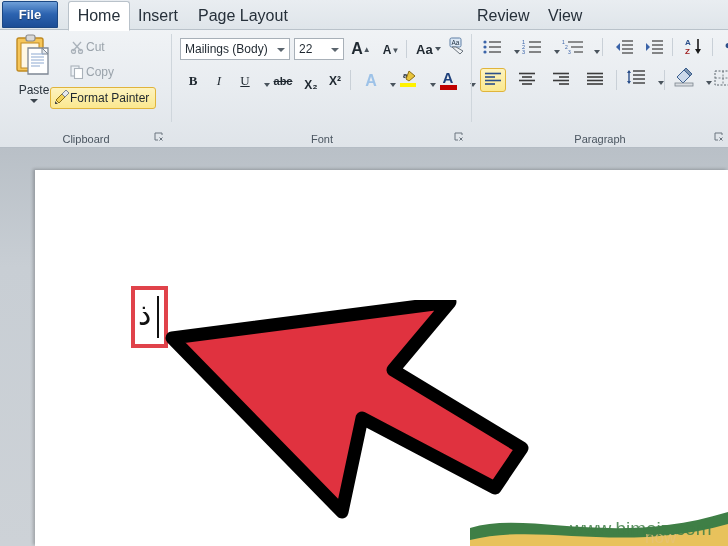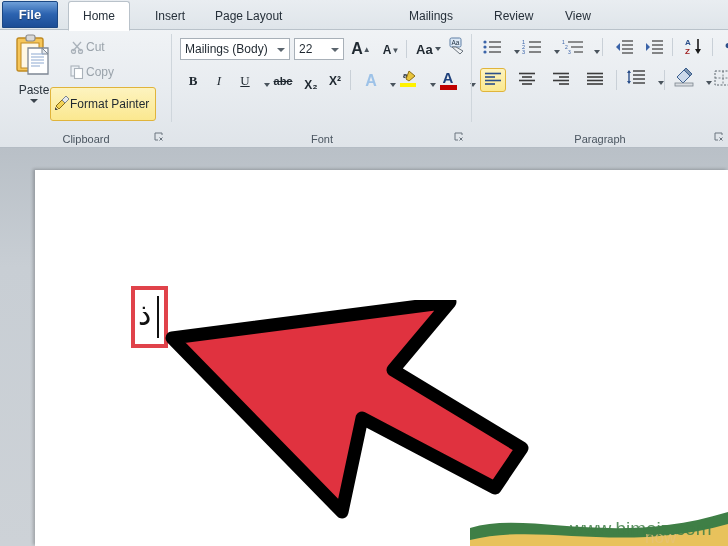--- a/index.html
+++ b/index.html
@@ -36,22 +36,22 @@
     border: 1px solid #1b4783;
     border-radius: 2px 2px 0 0;
     color: #fff;
     font-size: 13px; font-weight: bold;
     display: flex; align-items: center; justify-content: center;
     text-shadow: 0 1px 1px rgba(0,0,0,.45);
   }
   .tab {
     position: absolute; top: 2px;
     height: 28px;
-    padding: 0 17px;
-    font-size: 12px;
+    padding: 0 0;
+    font-size: 16px;
     color: #26303a;
     display: flex; align-items: center; justify-content: center;
     white-space: nowrap;
     text-align: right;
   }
   .tab.active {
     background: #ffffff;
     border: 1px solid #b9c2ca;
     border-bottom: 1px solid #ffffff;
     border-radius: 3px 3px 0 0;
@@ -97,21 +97,21 @@
     height: 21px;
     display: flex; align-items: center;
     font-size: 12px; color: #9aa3ab;
     padding: 0 5px;
   }
   .cb-item .ico { width: 18px; display:flex; align-items:center; justify-content:center; }
   #cut-btn  { top: 6px; }
   #copy-btn { top: 31px; }
   #fmt-btn {
     position: absolute; left: 50px; top: 57px;
-    height: 34px; padding: 0 6px 0 3px;
+    height: 22px; padding: 0 6px 0 3px;
     display: flex; align-items: center;
     background: linear-gradient(#fdf3bf, #fbe88f);
     border: 1px solid #e0b43b;
     border-radius: 3px;
     font-size: 12px; color: #1f2830;
   }
 
   
   #grp-font { left: 172px; width: 300px; }
   .combo {
@@ -218,23 +218,20 @@
         <span>File</span>
       </div>
       <div class="tab active" style="left:68px;width:62px;">
         <span>Home</span>
       </div>
       <div class="tab" style="left:138px;">
         <span>Insert</span>
       </div>
       <div class="tab" style="left:198px;">
         <span>Page Layout</span>
-      </div>
-      <div class="tab" style="left:392px;">
-        <span>Mailings</span>
       </div>
       <div class="tab" style="left:477px;">
         <span>Review</span>
       </div>
       <div class="tab" style="left:548px;">
         <span>View</span>
       </div>
     </div>
 
     <div class="ribbon-body">

